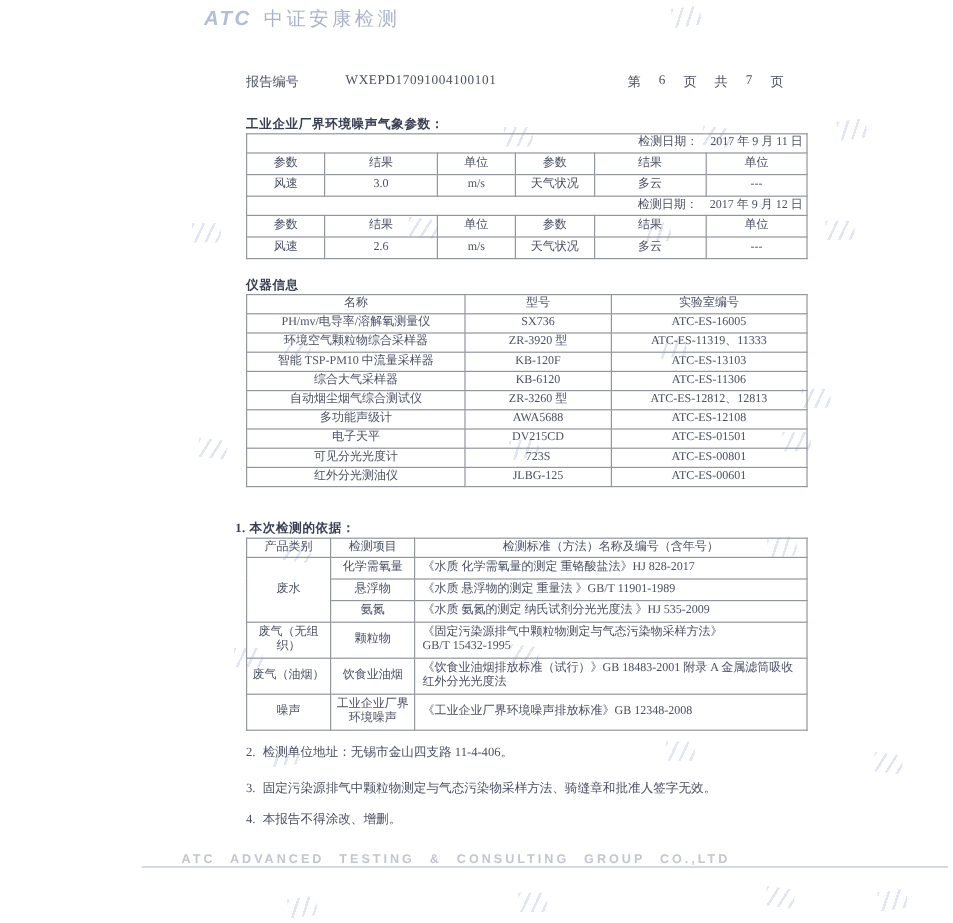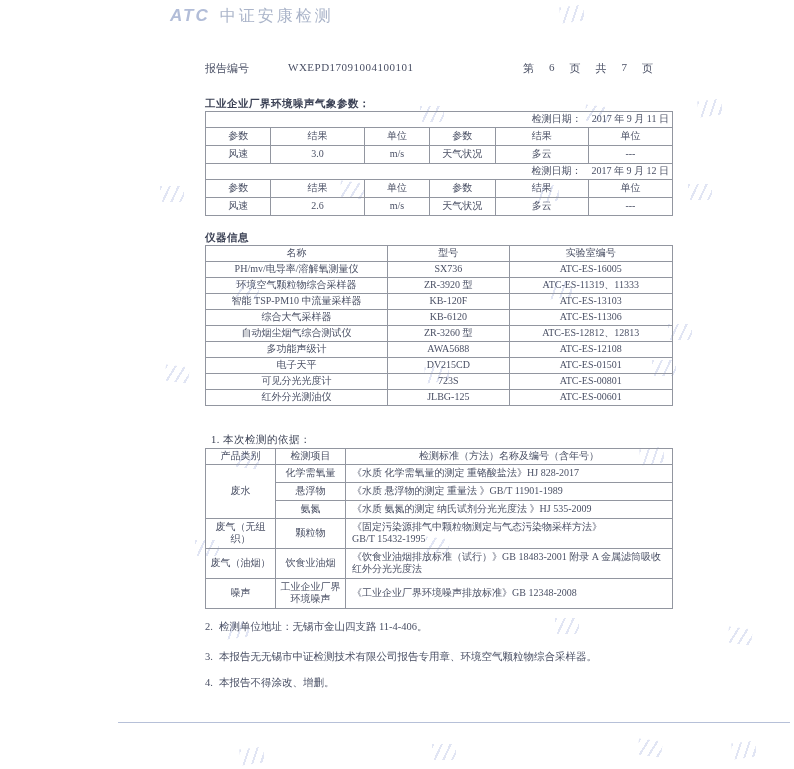--- a/index.html
+++ b/index.html
@@ -205,21 +205,21 @@
           <td>ATC-ES-00801</td>
         </tr>
         <tr>
           <td>红外分光测油仪</td>
           <td>JLBG-125</td>
           <td>ATC-ES-00601</td>
         </tr>
       </tbody>
   </table>
 
-  <div class="sec-h" style="top:433px;left:211px;font-weight:normal;">1. 本次检测的依据：</div>
+  <div class="sec-h" style="top:433px;left:196px;font-weight:bold;">1. 本次检测的依据：</div>
   <table class="tbl t-basis" style="top:448px;">
     <colgroup>
         <col style="width:15%">
         <col style="width:15%">
         <col style="width:70%">
       </colgroup>
     <tbody>
         <tr>
           <th>产品类别</th>
           <th>检测项目</th>
@@ -251,18 +251,19 @@
         </tr>
         <tr class="dbl">
           <td rowspan="1">噪声</td>
           <td>工业企业厂界环境噪声</td>
           <td class="std">《工业企业厂界环境噪声排放标准》GB 12348-2008</td>
         </tr>
       </tbody>
   </table>
 
   <div class="note" style="top:620px;"><span class="no">2.</span><span>检测单位地址：无锡市金山四支路 11-4-406。</span></div>
-  <div class="note" style="top:650px;"><span class="no">3.</span><span>本报告无无锡市中证检测技术有限公司报告专用章、环境空气颗粒物综合采样器。</span></div>
+  <div class="note" style="top:650px;"><span class="no">3.</span><span>固定污染源排气中颗粒物测定与气态污染物采样方法、骑缝章和批准人签字无效。</span></div>
   <div class="note" style="top:676px;text-align:center;"><span class="no">4.</span><span>本报告不得涂改、增删。</span></div>
 
   <div class="foot-line"></div>
+  <div class="banner">ATC ADVANCED TESTING &amp; CONSULTING GROUP CO.,LTD</div>
 
 </div>
 
 </body></html>

